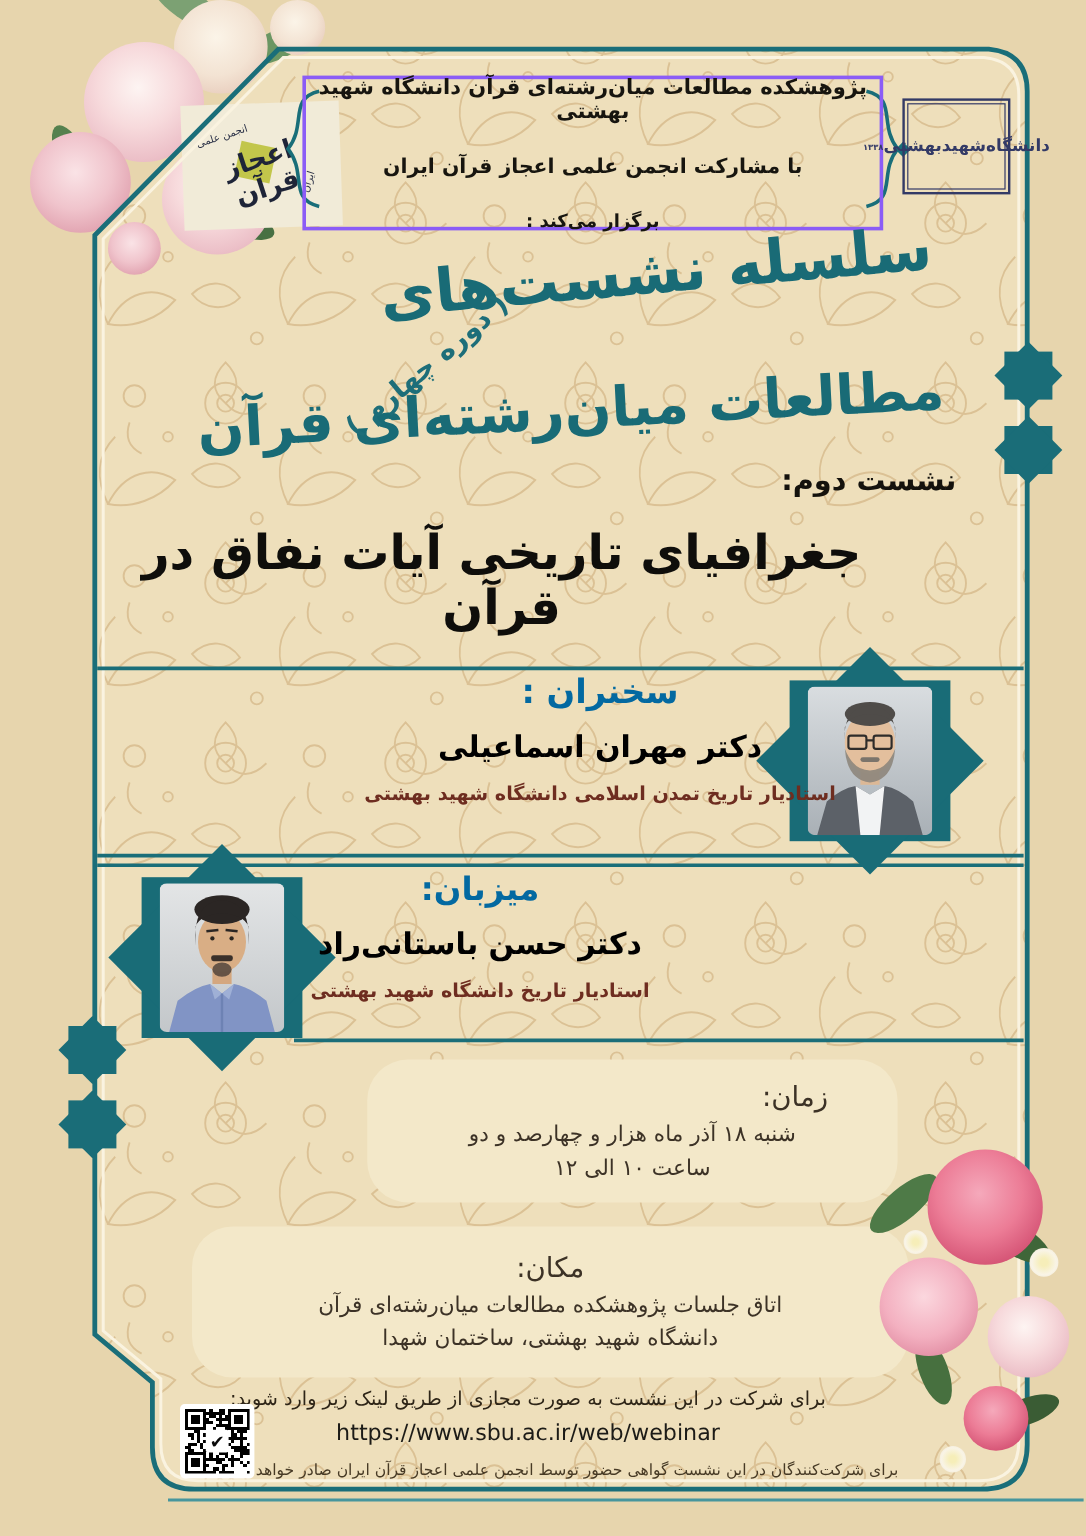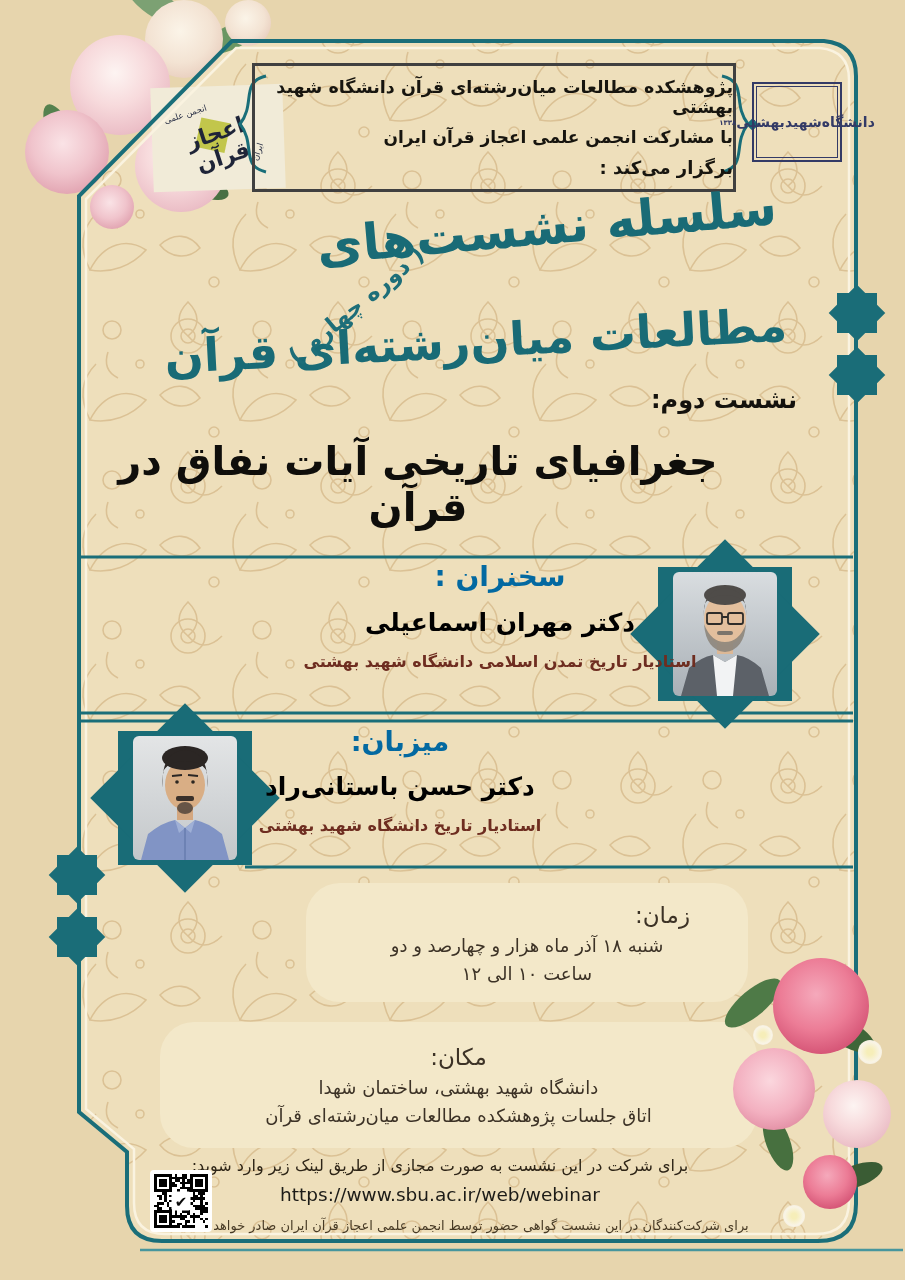--- a/index.html
+++ b/index.html
@@ -9,25 +9,25 @@
     position:relative;width:905px;height:1280px;overflow:hidden;
     background:#e7d5ad;
     font-family:"DejaVu Sans",sans-serif;
     direction:rtl;
   }
   svg.layer{position:absolute;left:0;top:0;}
 
   
   .org-box{
     position:absolute;left:252px;top:63px;width:478px;height:123px;
-    border:3px solid #404040;
-    display:flex;flex-direction:column;justify-content:center;gap:10px;
-    text-align:right;font-weight:bold;color:#17150f;
+    border:3px solid #8b5cf6;
+    display:flex;flex-direction:column;justify-content:center;gap:26px;
+    text-align:center;font-weight:bold;color:#17150f;
   }
-  .org1{font-size:17.5px}.org2{font-size:17px}.org3{font-size:18px}
+  .org1{font-size:17.5px}.org2{font-size:17px}.org3{font-size:15px}
 
   
   .sbu{
     position:absolute;left:752px;top:82px;width:90px;height:80px;
     border:2px solid #333a66;padding:2px;box-sizing:border-box;
   }
   .sbu-inner{
     border:1.5px solid #333a66;width:100%;height:100%;box-sizing:border-box;
     display:flex;flex-direction:row;align-items:center;justify-content:center;
     color:#333a66;font-weight:bold;line-height:15px;
@@ -270,22 +270,22 @@
   </div>
 
   <div class="panel time">
     <div class="p-label">زمان:</div>
     <div class="p-line">شنبه ۱۸ آذر ماه هزار و چهارصد و دو</div>
     <div class="p-line">ساعت ۱۰ الی ۱۲</div>
   </div>
 
   <div class="panel place">
     <div class="p-label">مکان:</div>
+    <div class="p-line">اتاق جلسات پژوهشکده مطالعات میان‌رشته‌ای قرآن</div>
     <div class="p-line">دانشگاه شهید بهشتی، ساختمان شهدا</div>
-    <div class="p-line">اتاق جلسات پژوهشکده مطالعات میان‌رشته‌ای قرآن</div>
   </div>
 
   <div class="join">برای شرکت در این نشست به صورت مجازی از طریق لینک زیر وارد شوید:</div>
   <div class="weblink">https://www.sbu.ac.ir/web/webinar</div>
   <div class="cert">برای شرکت‌کنندگان در این نشست گواهی حضور توسط انجمن علمی اعجاز قرآن ایران صادر خواهد شد</div>
 
   <div class="qr">
     <svg id="qrsvg" width="54" height="54" viewBox="0 0 21 21" shape-rendering="crispEdges">
         <g fill="#000">
           <rect x="8" y="0" width="1" height="1"></rect>

